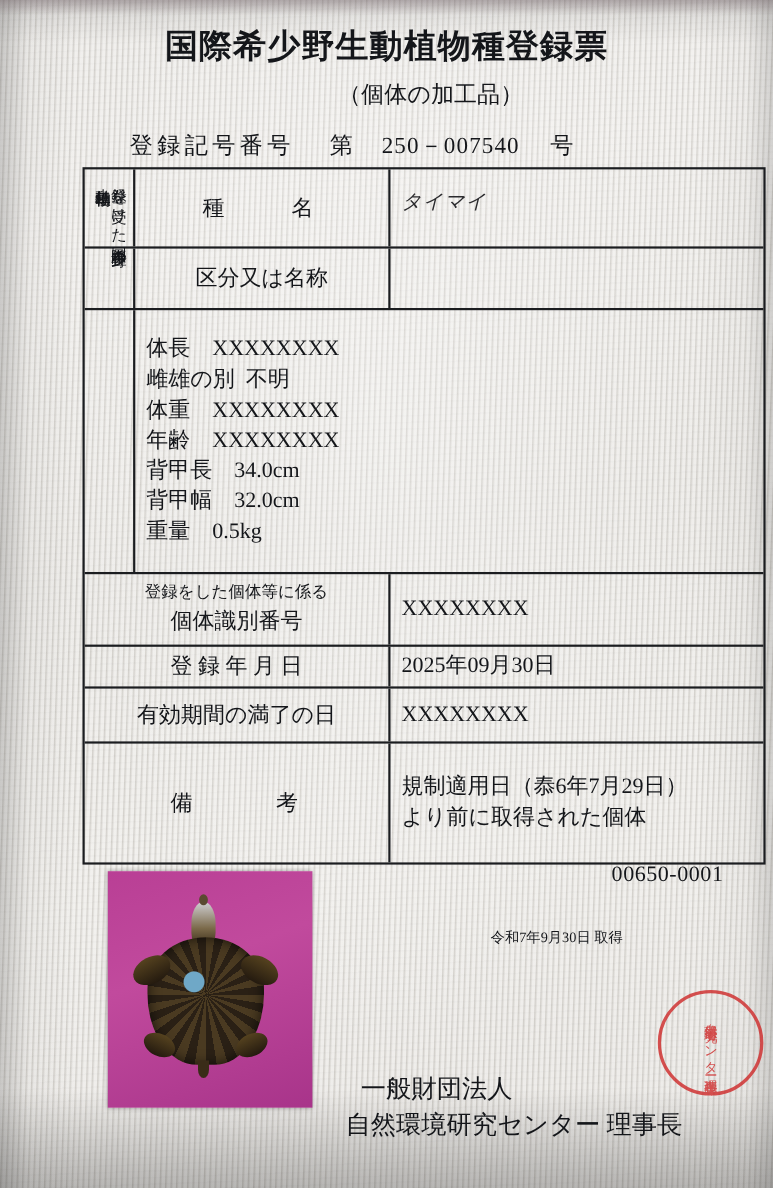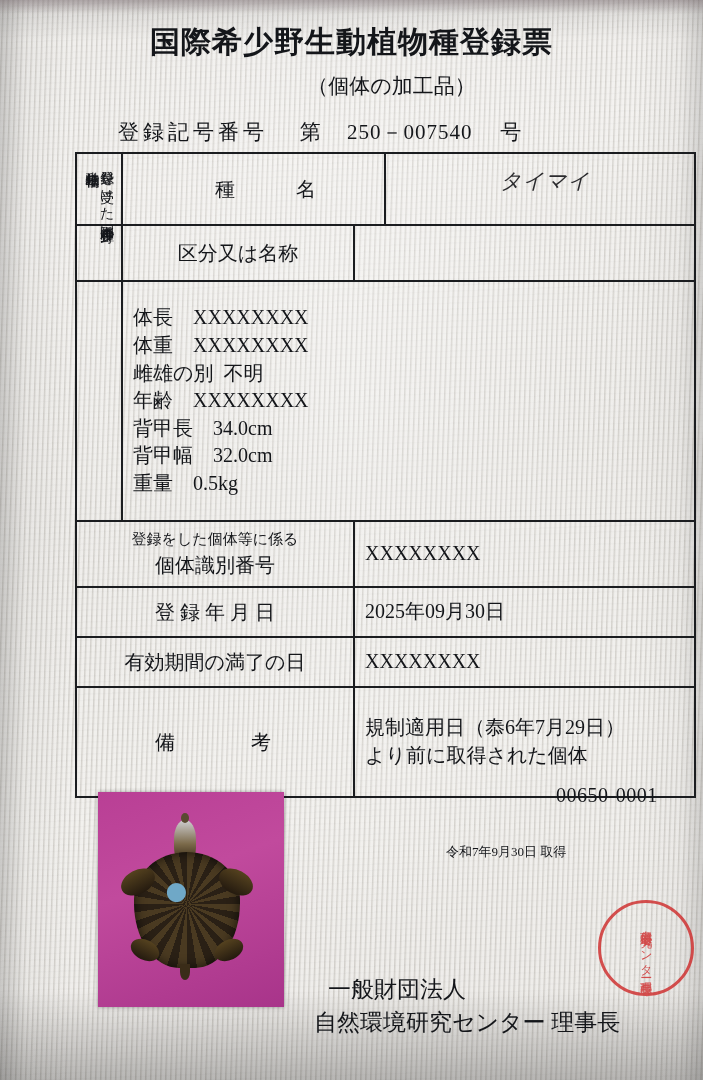--- a/index.html
+++ b/index.html
@@ -117,33 +117,32 @@
   .valcell {
     flex: 1;
     box-sizing: border-box;
     padding: 6px 0 6px 10px;
     font-size: 20px;
     line-height: 1.38;
     display: flex;
     flex-direction: column;
     justify-content: center;
   }
-  .sp3 { letter-spacing: 7px; margin-left: 31px; }
+  .sp3 { letter-spacing: 7px; }
   .sp2 { letter-spacing: 4px; }
   .small { font-size: 15px; }
 
   .handwriting {
-    font-family: Liberation Mono, monospace;
-    font-size: 21px;
+    font-family: Liberation Serif, serif;
+    font-size: 18px;
     font-style: italic;
     letter-spacing: 1px;
     color: #2b2b2e;
     position: relative;
     top: -6px;
-    text-align: center;
   }
   .feat-line { white-space: pre; }
 
   
   .serial {
     position: absolute;
     left: 556px;
     top: 784px;
     font-size: 20px;
     letter-spacing: 0.5px;
@@ -279,40 +278,40 @@
 
     <div class="row" style="height:56px">
       <div class="sidecell"></div>
       <div class="labelcell">区分又は名称</div>
     </div>
 
     <div class="row" style="height:240px">
       <div class="sidecell"></div>
       <div class="valcell">
         <div class="feat-line">体長　XXXXXXXX</div>
+        <div class="feat-line">雌雄の別  不明</div>
         <div class="feat-line">体重　XXXXXXXX</div>
-        <div class="feat-line">雌雄の別  不明</div>
         <div class="feat-line">年齢　XXXXXXXX</div>
         <div class="feat-line">背甲長　34.0cm</div>
         <div class="feat-line">背甲幅　32.0cm</div>
         <div class="feat-line">重量　0.5kg</div>
       </div>
     </div>
 
     <div class="row" style="height:66px">
       <div class="labelcell wide">
         <div>
           <div class="small">登録をした個体等に係る</div>
           <div>個体識別番号</div>
         </div>
       </div>
       <div class="valcell">XXXXXXXX</div>
     </div>
 
-    <div class="row" style="height:50px">
+    <div class="row" style="height:38px">
       <div class="labelcell wide">登 録 年 月 日</div>
       <div class="valcell">2025年09月30日</div>
     </div>
 
     <div class="row" style="height:50px">
       <div class="labelcell wide">有効期間の満了の日</div>
       <div class="valcell">XXXXXXXX</div>
     </div>
 
     <div class="row" style="height:108px">

